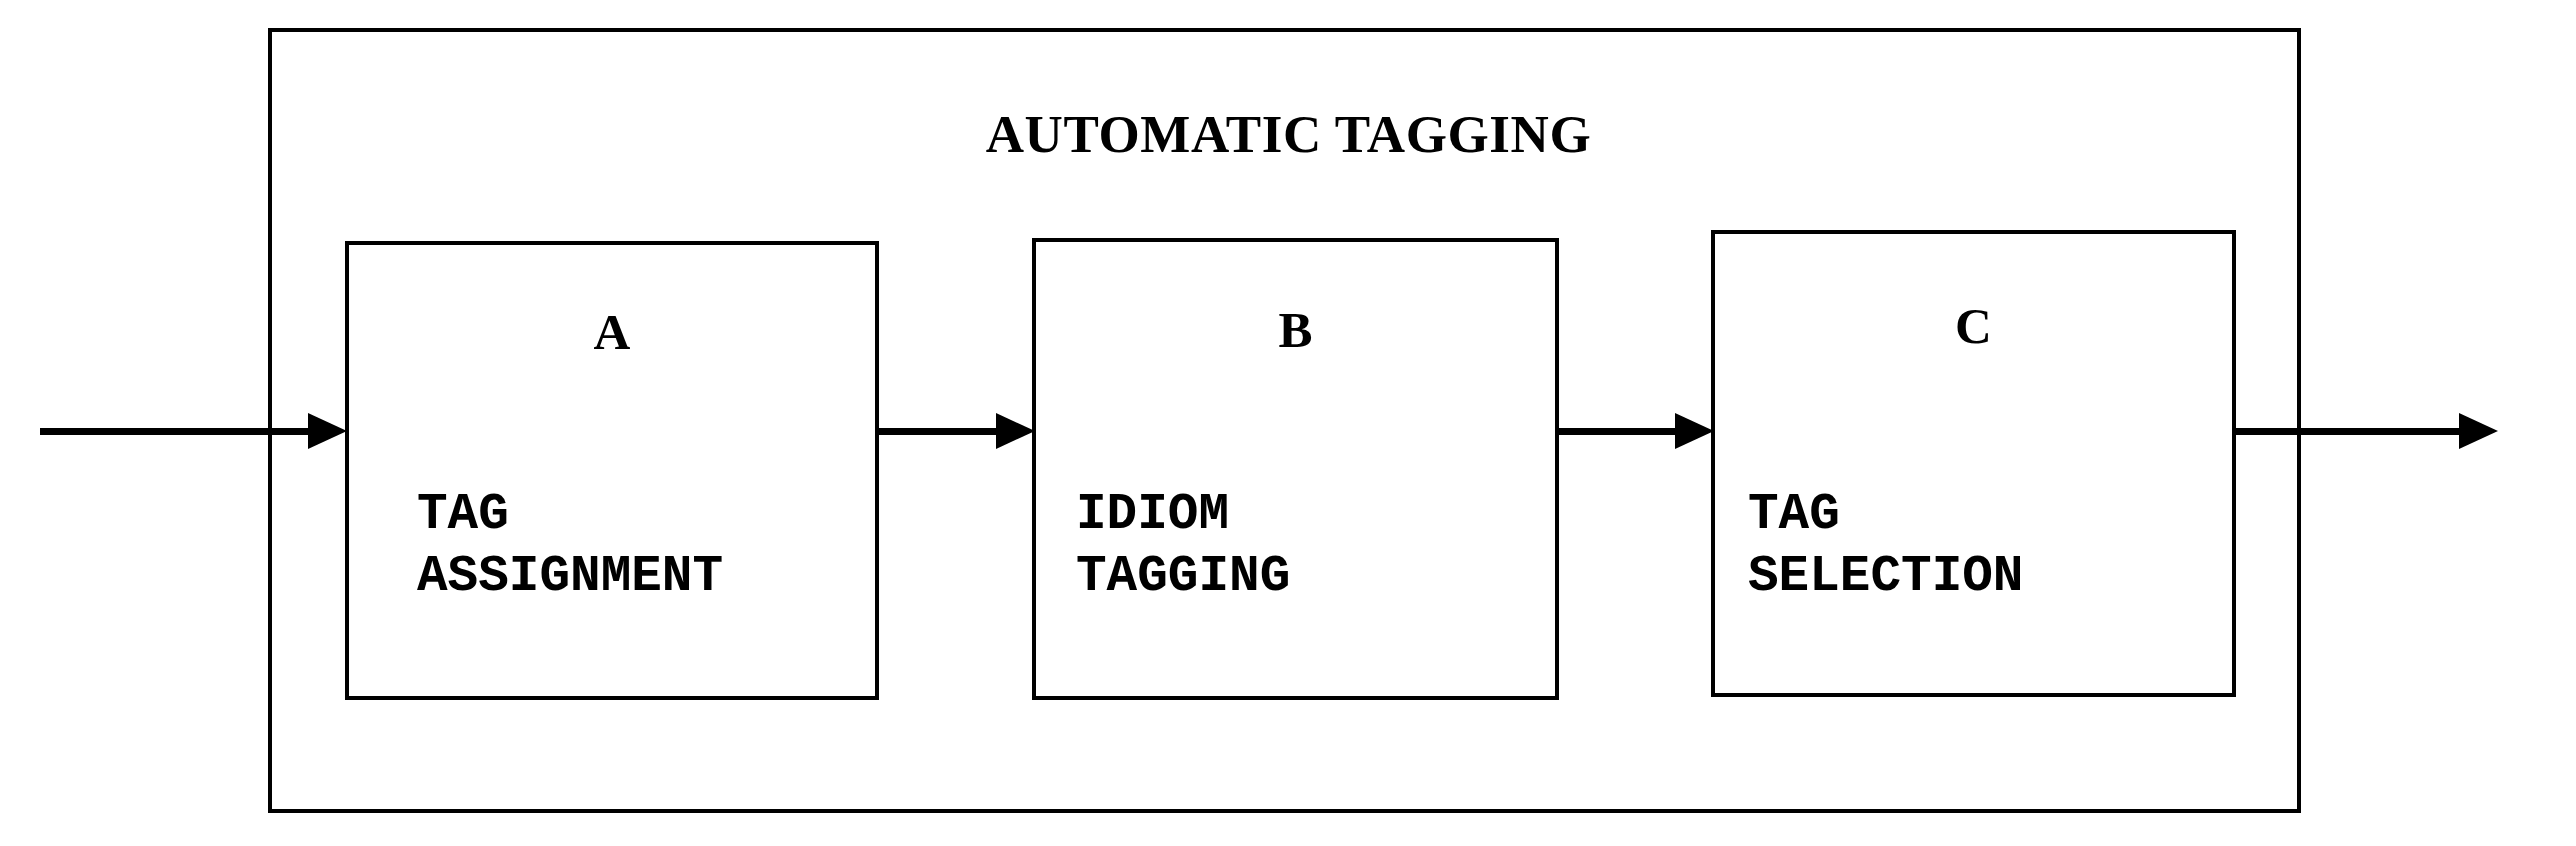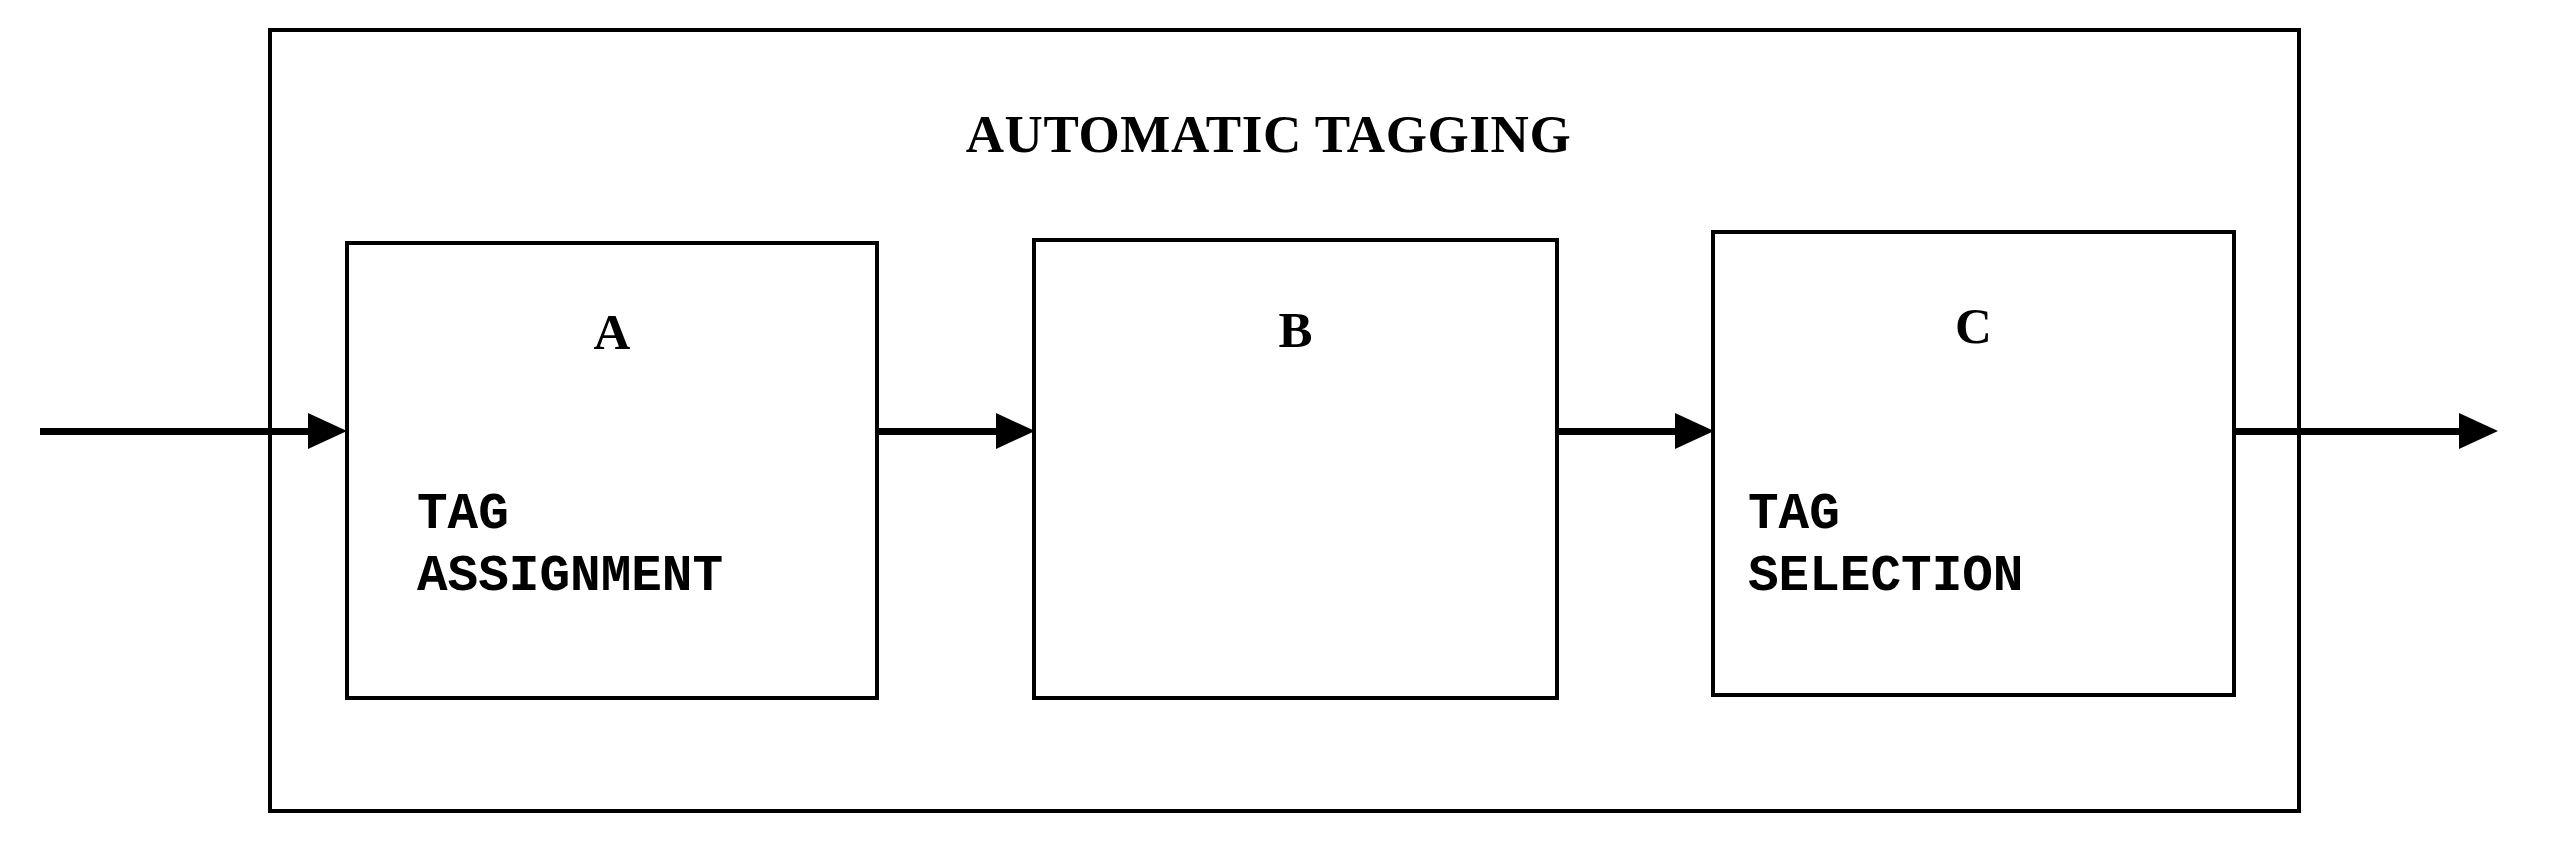--- a/index.html
+++ b/index.html
@@ -27,21 +27,21 @@
     width: 2033px;
     height: 785px;
     border: 4.5px solid #000000;
     box-sizing: border-box;
     background: transparent;
   }
 
   
   .diagram-title {
     position: absolute;
-    left: 252px;
+    left: 272px;
     top: 108px;
     width: 2033px;
     text-align: center;
     font-size: 53px;
     font-weight: bold;
     letter-spacing: 0.6px;
     color: #000000;
     line-height: 1;
     white-space: nowrap;
   }
@@ -130,20 +130,22 @@
   <div class="diagram-title">AUTOMATIC TAGGING</div>
 
   <div class="stage-box" id="stage-a">
     <div class="stage-letter">A</div>
     <div class="stage-label">TAG
 ASSIGNMENT</div>
   </div>
 
   <div class="stage-box" id="stage-b">
     <div class="stage-letter">B</div>
+    <div class="stage-label">IDIOM
+TAGGING</div>
   </div>
 
   <div class="stage-box" id="stage-c">
     <div class="stage-letter">C</div>
     <div class="stage-label">TAG
 SELECTION</div>
   </div>
 
   <div class="arrow" id="arrow-input">
     <div class="shaft"></div>

